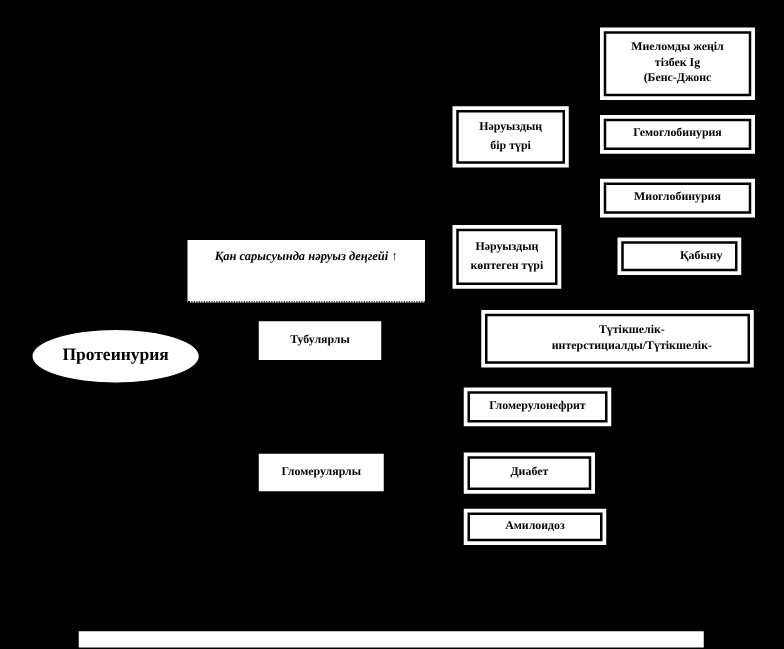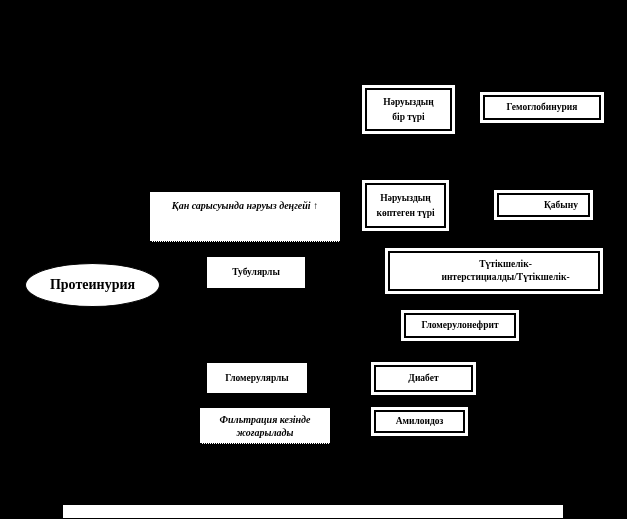--- a/index.html
+++ b/index.html
@@ -57,39 +57,41 @@
   <div class="node ellipse" style="left:25px;top:263px;width:135px;height:44px;">Протеинурия</div>
 
 
   <div class="node plain italicbox dotted-bottom top-aligned" style="left:150px;top:192px;width:190px;height:50px;">Қан сарысуында нәруыз деңгейі ↑</div>
 
   <div class="node plain" style="left:207px;top:257px;width:98px;height:31px;">Тубулярлы</div>
 
 
   <div class="node plain" style="left:207px;top:363px;width:100px;height:30px;">Гломерулярлы</div>
 
-  <div class="node plain italicbox dotted-bottom" style="left:200px;top:408px;width:130px;height:36px;line-height:1.3;">Фильтрация кезінде
-жоғарылады</div>
 
   <div class="node framed" style="left:365px;top:88px;width:87px;height:43px;">Нәруыздың
 бір түрі</div>
 
   <div class="node framed" style="left:365px;top:183px;width:81px;height:45px;">Нәруыздың
 көптеген түрі</div>
 
   <div class="node framed" style="left:388px;top:251px;width:212px;height:40px;line-height:1.35;padding-left:26px;">Түтікшелік-
 интерстициалды/Түтікшелік-</div>
 
-  <div class="node framed" style="left:374px;top:313px;width:112px;height:25px;margin-left:30px;">Гломерулонефрит</div>
+  <div class="node framed" style="left:374px;top:313px;width:112px;height:25px;">Гломерулонефрит</div>
 
   <div class="node framed" style="left:374px;top:365px;width:99px;height:27px;">Диабет</div>
 
-  <div class="node framed" style="left:374px;top:410px;width:91px;height:23px;">Амилоидоз</div>
+  <div class="node framed" style="left:374px;top:410px;width:108px;height:23px;">Амилоидоз</div>
 
+  <div class="node framed" style="left:483px;top:25px;width:118px;height:52px;line-height:1.35;">Миеломды жеңіл
+тізбек  Ig
+(Бенс-Джонс</div>
 
   <div class="node framed" style="left:483px;top:95px;width:118px;height:25px;">Гемоглобинурия</div>
 
+  <div class="node framed" style="left:483px;top:146px;width:118px;height:25px;">Миоглобинурия</div>
 
   <div class="node framed" style="left:497px;top:193px;width:93px;height:24px;padding-left:38px;">Қабыну</div>
 
   <div class="strip" style="left:63px;top:505px;width:500px;height:13px;"></div>
 
 </div>
 
 </body></html>

